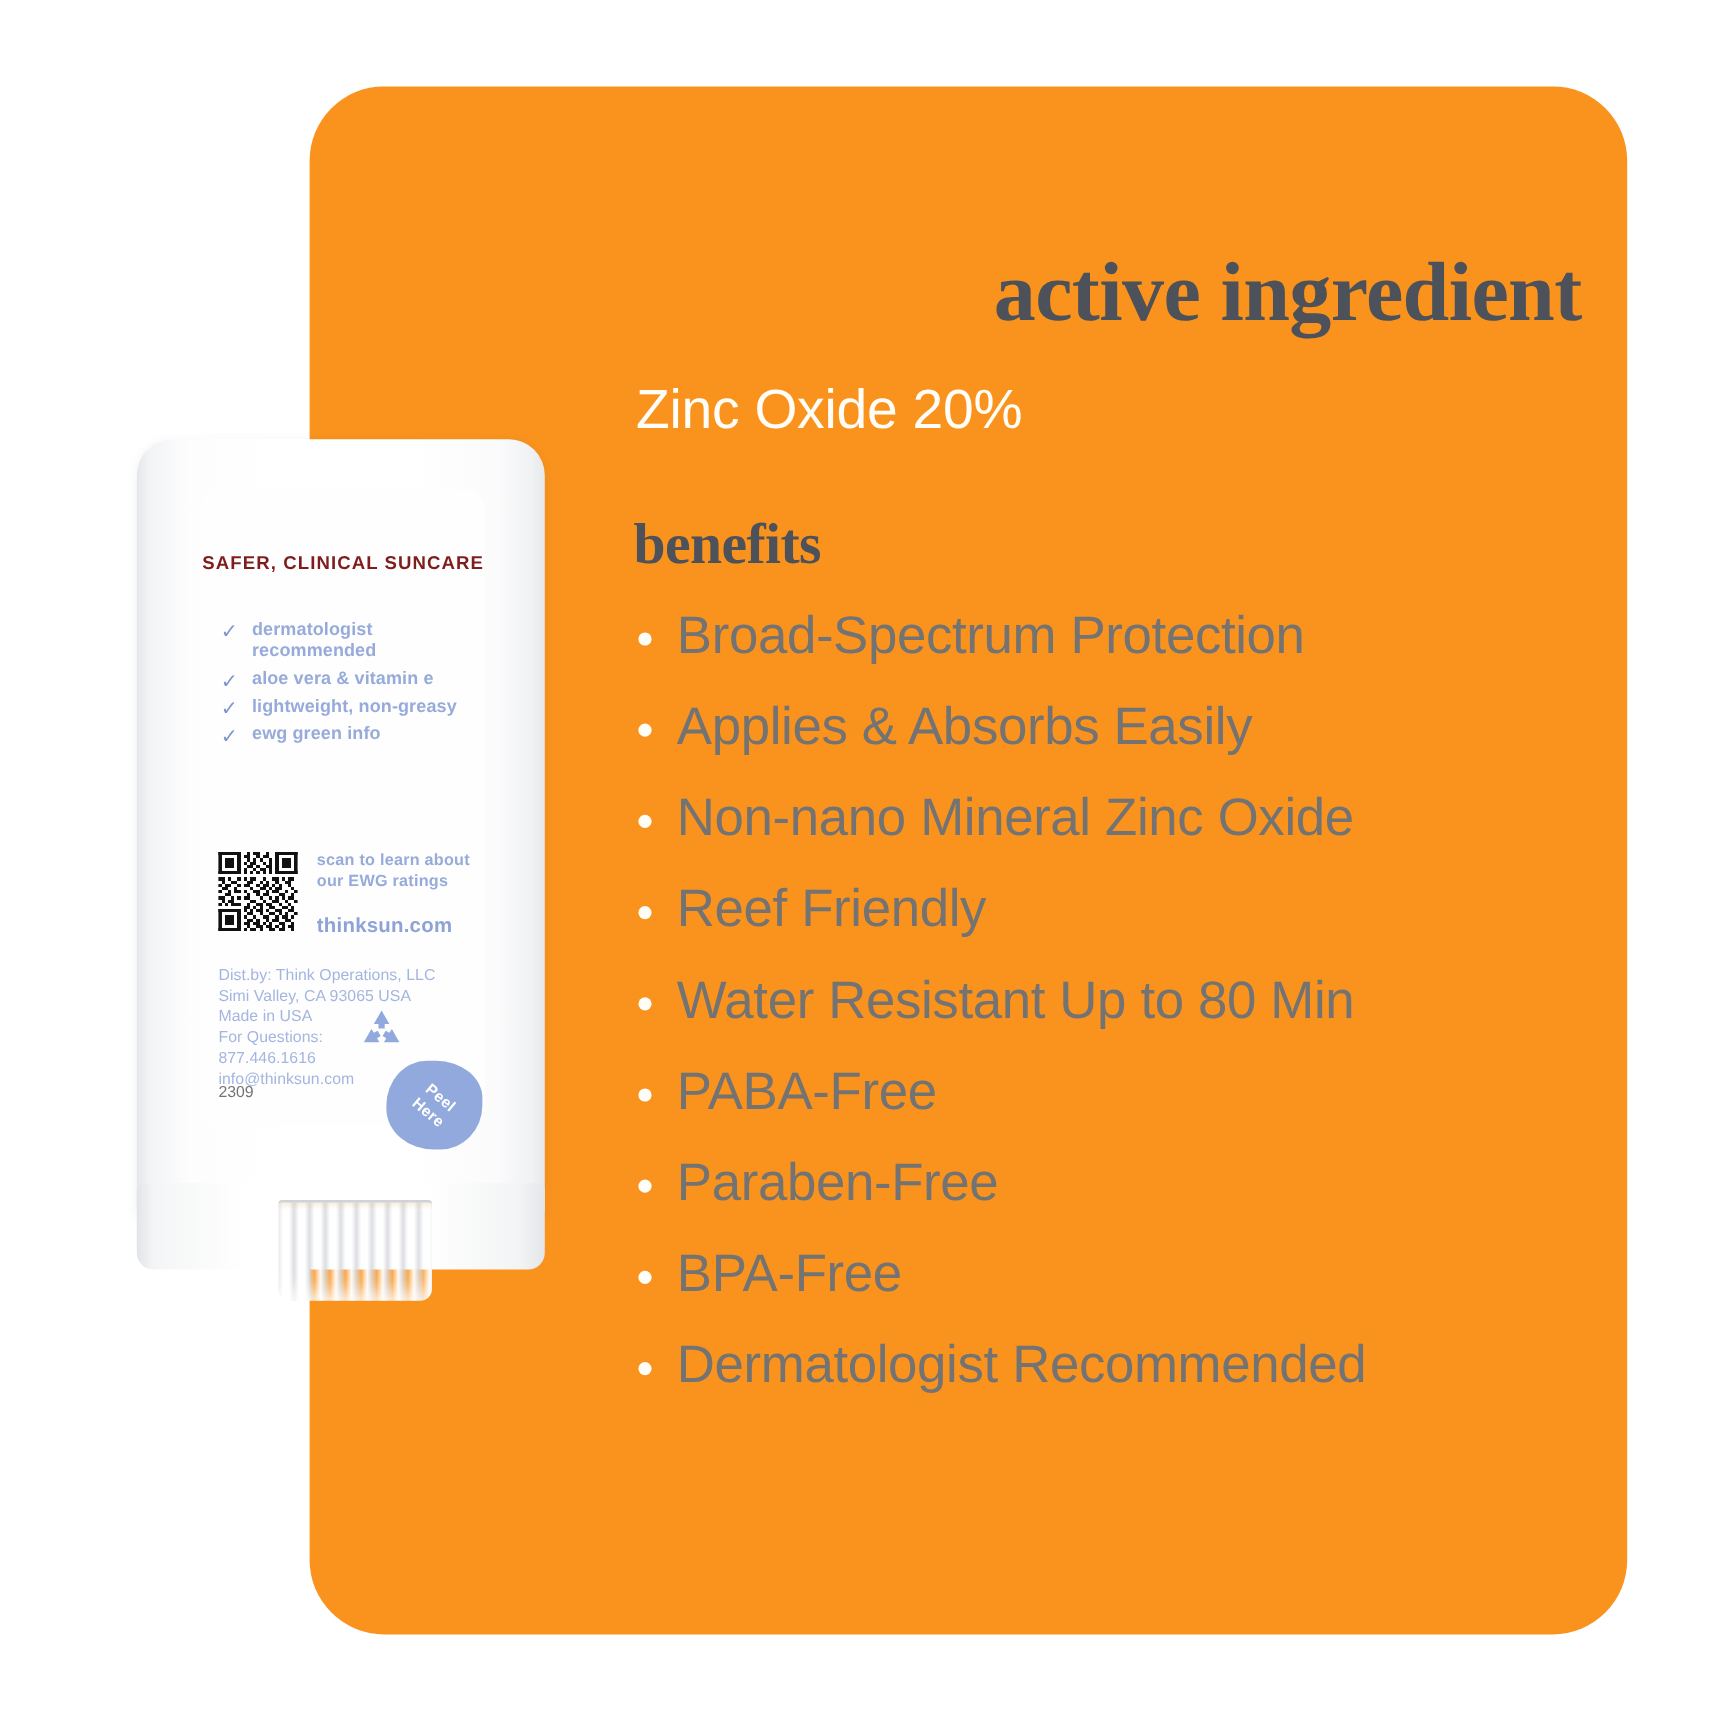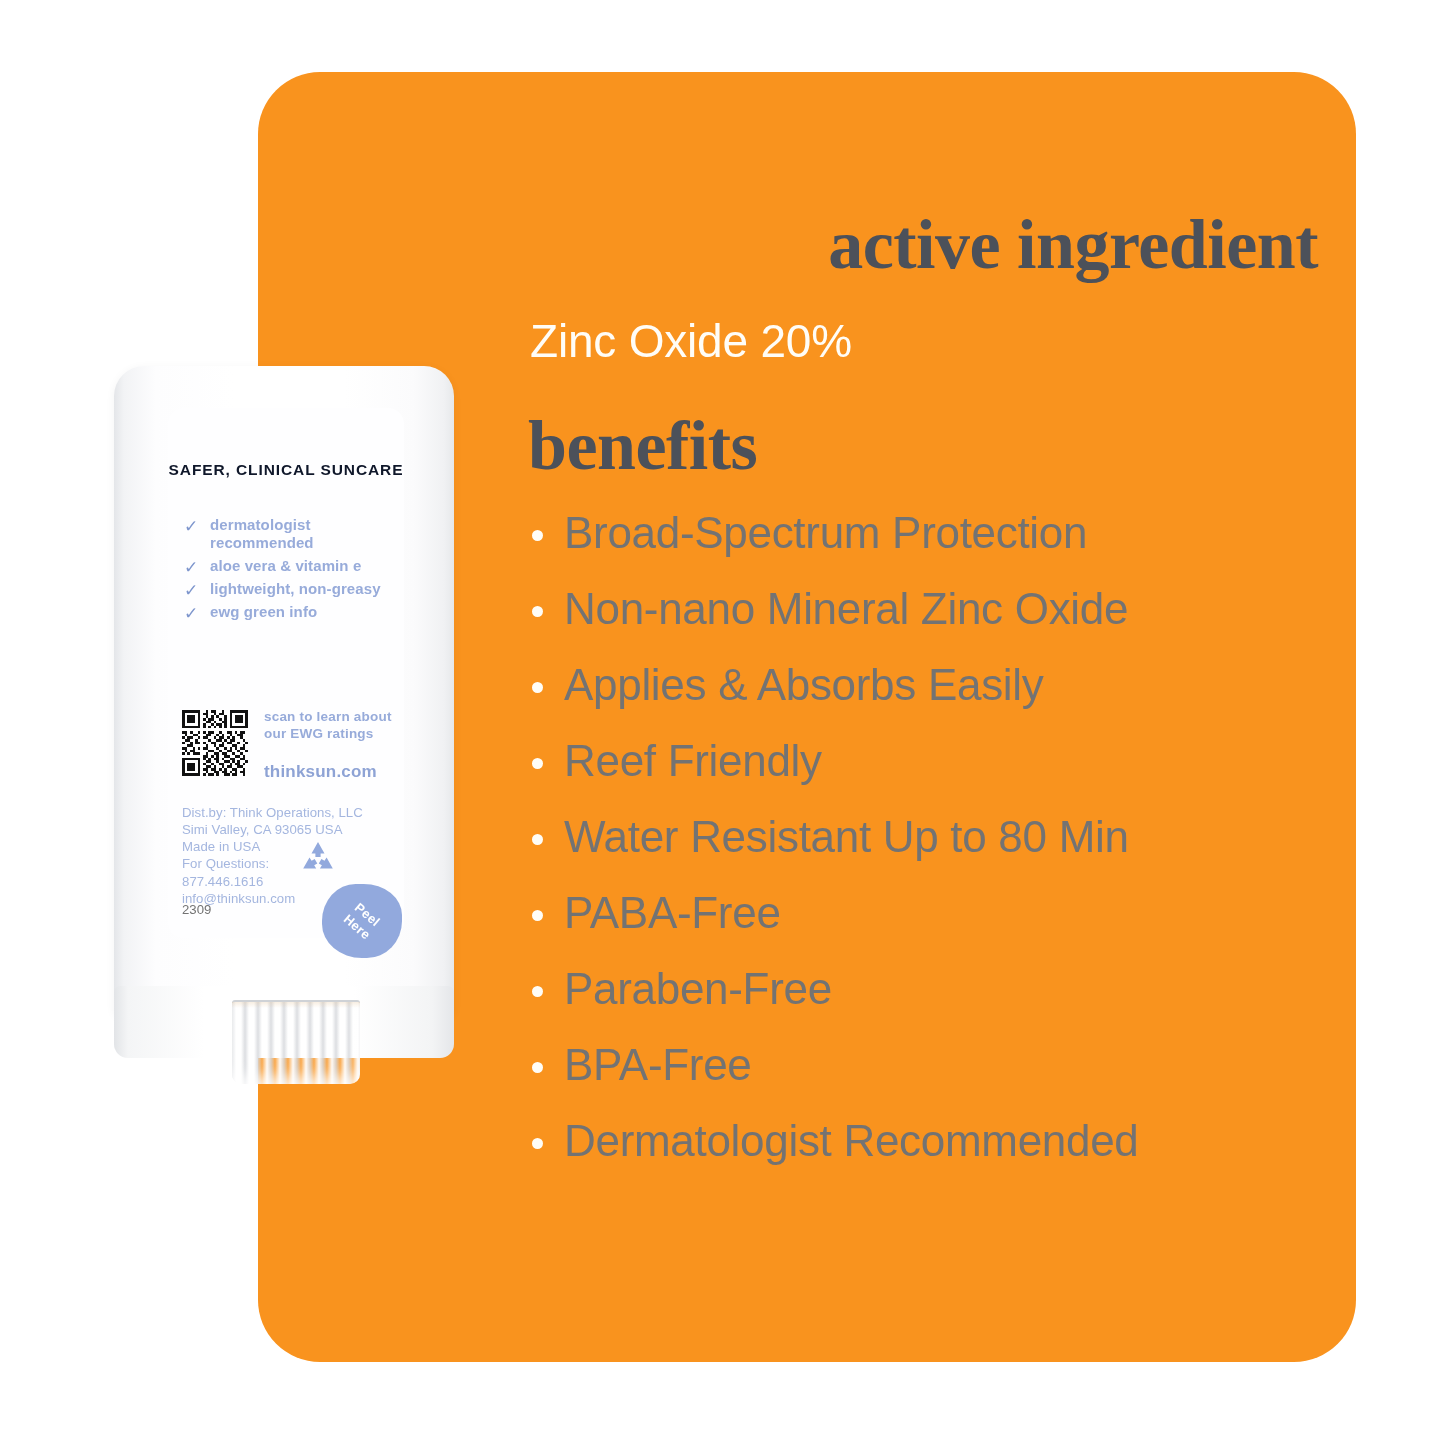--- a/index.html
+++ b/index.html
@@ -55,22 +55,22 @@
   }
   #active-value {
     font-family: "Liberation Sans", sans-serif;
     font-size: 46px;
     color: #fffdf7;
     margin: 36px 0 0 2px;
     letter-spacing: -0.2px;
     line-height: 1.1;
   }
   #benefits-heading {
-    font-size: 70px;
-    margin-top: 44px;
+    font-size: 48px;
+    margin-top: 63px;
   }
 
   
   #benefits-list {
     list-style: none;
     margin: 30px 0 0 0;
     padding: 0;
   }
   #benefits-list li {
     position: relative;
@@ -181,21 +181,21 @@
   }
   #label-title {
     position: absolute;
     left: 0; top: 52px;
     width: 236px;
     text-align: center;
     font-size: 15.5px;
     font-weight: bold;
     letter-spacing: 0.9px;
     line-height: 1.28;
-    color: #0f172a;
+    color: #7f1d1d;
   }
 
   #checklist {
     position: absolute;
     left: 12px;
     top: 108px;
     width: 224px;
     list-style: none;
     margin: 0;
     padding: 0;
@@ -323,25 +323,25 @@
 
     <h2 id="benefits-heading" class="serif-heading">benefits</h2>
 
     <ul id="benefits-list">
       <li>
         <span class="bullet-dot"></span>
         <span>Broad-Spectrum Protection</span>
       </li>
       <li>
         <span class="bullet-dot"></span>
+        <span>Applies &amp; Absorbs Easily</span>
+      </li>
+      <li>
+        <span class="bullet-dot"></span>
         <span>Non-nano Mineral Zinc Oxide</span>
-      </li>
-      <li>
-        <span class="bullet-dot"></span>
-        <span>Applies &amp; Absorbs Easily</span>
       </li>
       <li>
         <span class="bullet-dot"></span>
         <span>Reef Friendly</span>
       </li>
       <li>
         <span class="bullet-dot"></span>
         <span>Water Resistant Up to 80 Min</span>
       </li>
       <li>

